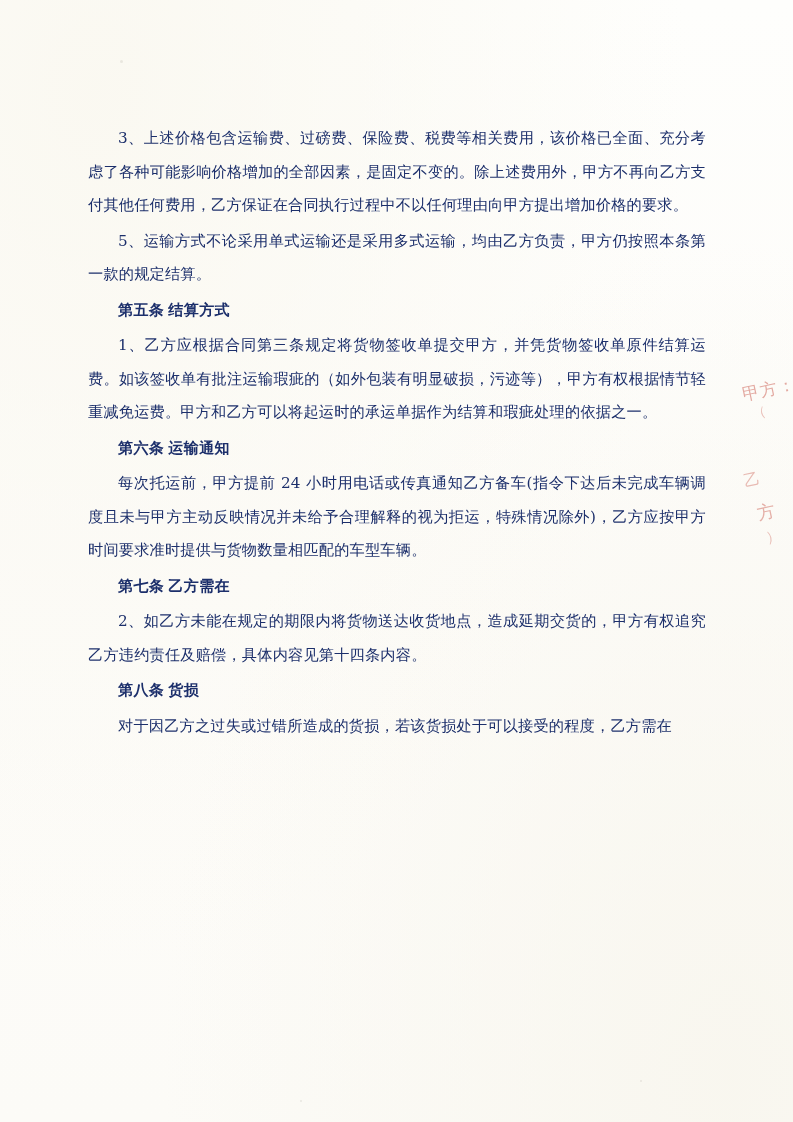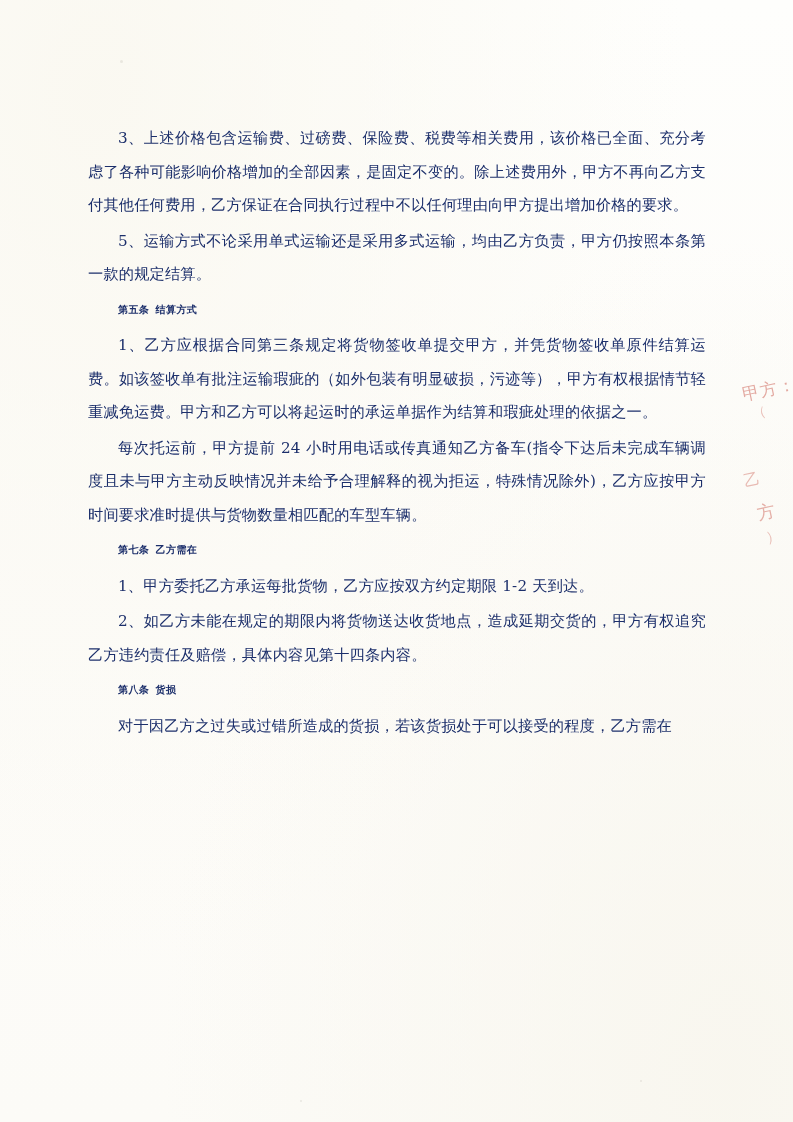--- a/index.html
+++ b/index.html
@@ -40,27 +40,27 @@
     text-align: justify;
     text-justify: inter-ideograph;
     letter-spacing: 0.2px;
     font-family: "DejaVu Serif", serif;
   }
   p.indent {
     text-indent: 30px;
   }
   p.heading {
     margin: 0 0 2px 0;
-    font-size: 10px;
+    font-size: 15px;
     line-height: 33.5px;
     color: #1c2f6b;
     text-indent: 30px;
     font-weight: bold;
     letter-spacing: 0.4px;
-    font-family: Liberation Mono, monospace;
+    font-family: Liberation Serif, serif;
   }
   
   .stamp {
     position: absolute;
     color: #c0392b;
     opacity: 0.42;
     font-family: "DejaVu Serif", serif;
     pointer-events: none;
     transform: rotate(-12deg);
     white-space: pre;
@@ -82,23 +82,23 @@
 <body>
 
 <div class="page">
   <div class="scan-tint"></div>
 
   <div class="content">
     <p class="para indent">3、上述价格包含运输费、过磅费、保险费、税费等相关费用，该价格已全面、充分考虑了各种可能影响价格增加的全部因素，是固定不变的。除上述费用外，甲方不再向乙方支付其他任何费用，乙方保证在合同执行过程中不以任何理由向甲方提出增加价格的要求。</p>
     <p class="para indent">5、运输方式不论采用单式运输还是采用多式运输，均由乙方负责，甲方仍按照本条第一款的规定结算。</p>
     <p class="heading">第五条  结算方式</p>
     <p class="para indent">1、乙方应根据合同第三条规定将货物签收单提交甲方，并凭货物签收单原件结算运费。如该签收单有批注运输瑕疵的（如外包装有明显破损，污迹等），甲方有权根据情节轻重减免运费。甲方和乙方可以将起运时的承运单据作为结算和瑕疵处理的依据之一。</p>
+    <p class="heading">第六条  运输通知</p>
     <p class="para indent">每次托运前，甲方提前 24 小时用电话或传真通知乙方备车(指令下达后未完成车辆调度且未与甲方主动反映情况并未给予合理解释的视为拒运，特殊情况除外)，乙方应按甲方时间要求准时提供与货物数量相匹配的车型车辆。</p>
     <p class="heading">第七条  乙方需在</p>
-    <p class="para indent">1、甲方委托乙方承运每批货物，乙方应按双方约定期限 1-2 天到达。</p>
     <p class="para indent">2、如乙方未能在规定的期限内将货物送达收货地点，造成延期交货的，甲方有权追究乙方违约责任及赔偿，具体内容见第十四条内容。</p>
     <p class="heading">第八条  货损</p>
     <p class="para indent">对于因乙方之过失或过错所造成的货损，若该货损处于可以接受的程度，乙方需在</p>
   </div>
 
   <div class="stamp s1">甲方：</div>
   <div class="stamp s2">（</div>
   <div class="stamp s3">乙</div>
   <div class="stamp s4">方</div>
   <div class="stamp s5">）</div>

